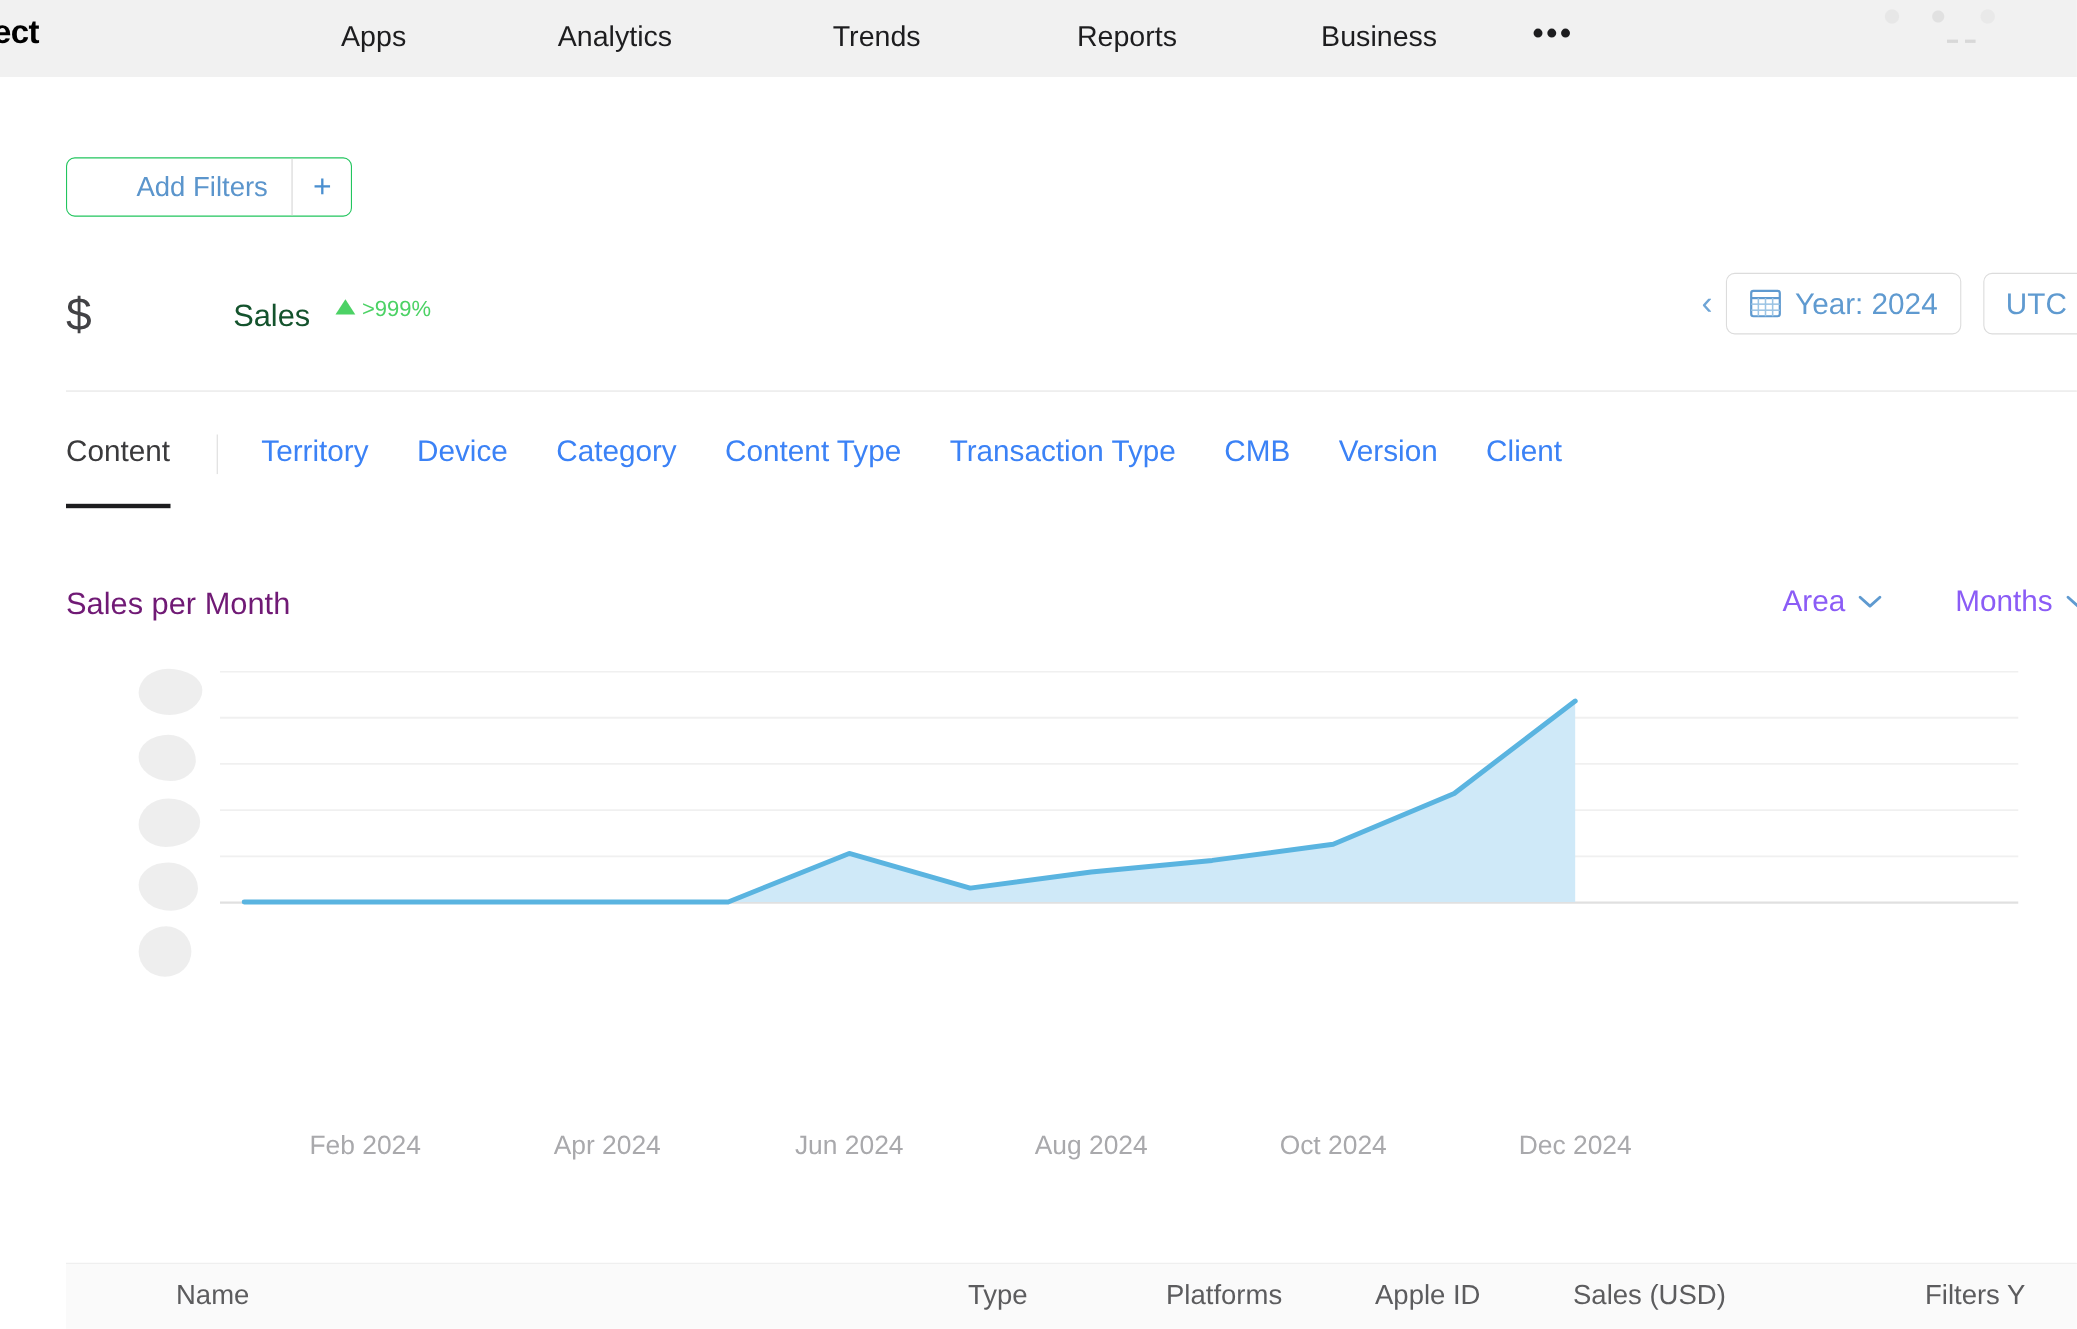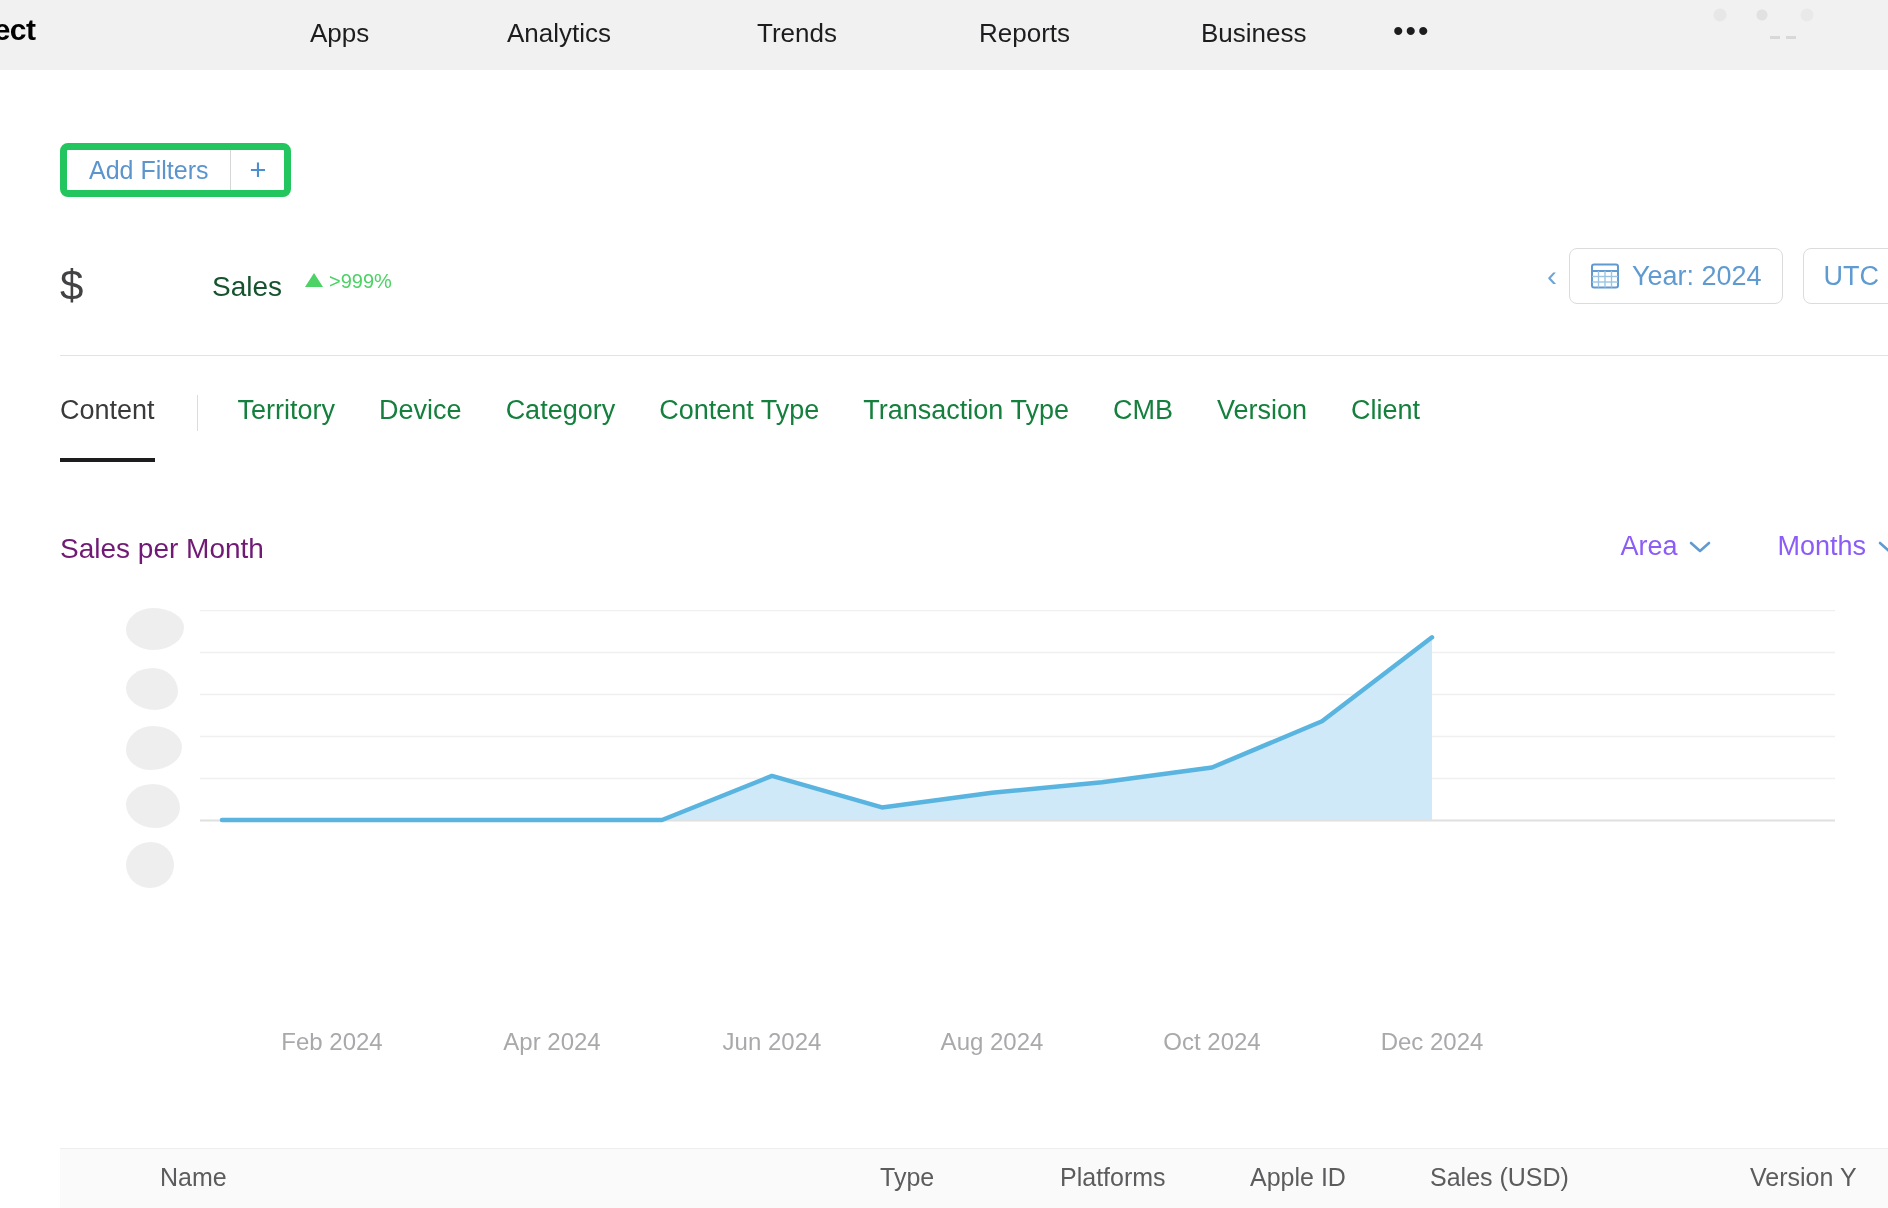--- a/index.html
+++ b/index.html
@@ -44,23 +44,24 @@
     background:
       radial-gradient(circle at 20% 50%, #cfcfcf 0 6px, transparent 7px),
       radial-gradient(circle at 48% 50%, #b9b9b9 0 5px, transparent 6px),
       radial-gradient(circle at 78% 50%, #d5d5d5 0 6px, transparent 7px);
   }
 
   
   .filter-bar { position: absolute; top: 143px; left: 60px; }
   .filter-group {
     display: flex; align-items: stretch;
-    border: 7px solid #22c55e; border-radius: 8px;
+    border: 1px solid #22c55e; border-radius: 8px;
     background: #fff; overflow: hidden;
     height: 54px;
+    padding-left: 41px;
   }
   .filter-label {
     display: flex; align-items: center; justify-content: center;
     padding: 0 22px;
     font-size: 25px; color: #5b95cc;
     white-space: nowrap;
   }
   .filter-plus {
     display: flex; align-items: center; justify-content: center;
     width: 54px;
@@ -118,21 +119,21 @@
     width: 1828px; height: 1px; background: #e3e3e3;
   }
 
   
   .tabs {
     position: absolute; top: 395px; left: 60px;
     display: flex; align-items: flex-start;
     width: 1828px;
   }
   .tab {
-    font-size: 27px; color: #15803d;
+    font-size: 27px; color: #3b82f6;
     white-space: nowrap; padding-bottom: 18px;
     position: relative;
   }
   .tab.active { color: #3a3a3c; }
   .tab.active::after {
     content: ""; position: absolute;
     left: 0; right: 0; bottom: -18px; height: 4px;
     background: #1d1d1f;
   }
   .tab-sep {
@@ -303,14 +304,14 @@
     <div class="xlabel" style="left: 1212px;">Oct 2024</div>
     <div class="xlabel" style="left: 1432px;">Dec 2024</div>
   </div>
 
 <div class="table-head" id="tablehead">
     <div class="th" style="left: 100px;">Name</div>
     <div class="th" style="left: 820px;">Type</div>
     <div class="th" style="left: 1000px;">Platforms</div>
     <div class="th" style="left: 1190px;">Apple ID</div>
     <div class="th" style="left: 1370px;">Sales (USD)</div>
-    <div class="th" style="left: 1690px;">Version Y</div>
+    <div class="th" style="left: 1690px;">Filters Y</div>
   </div>
 
 </body></html>

